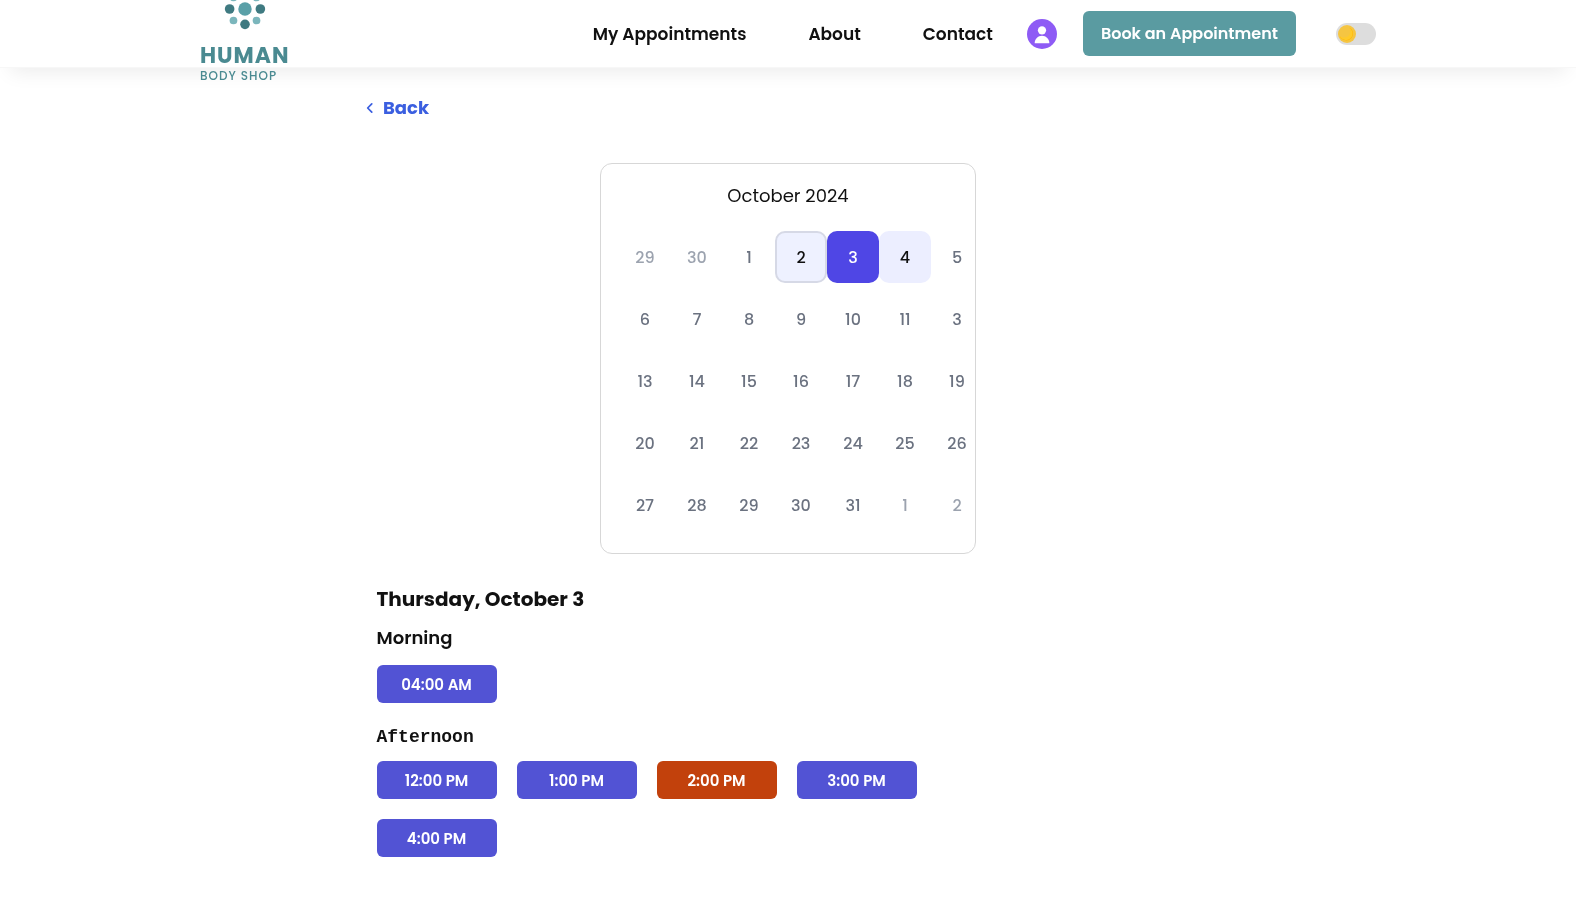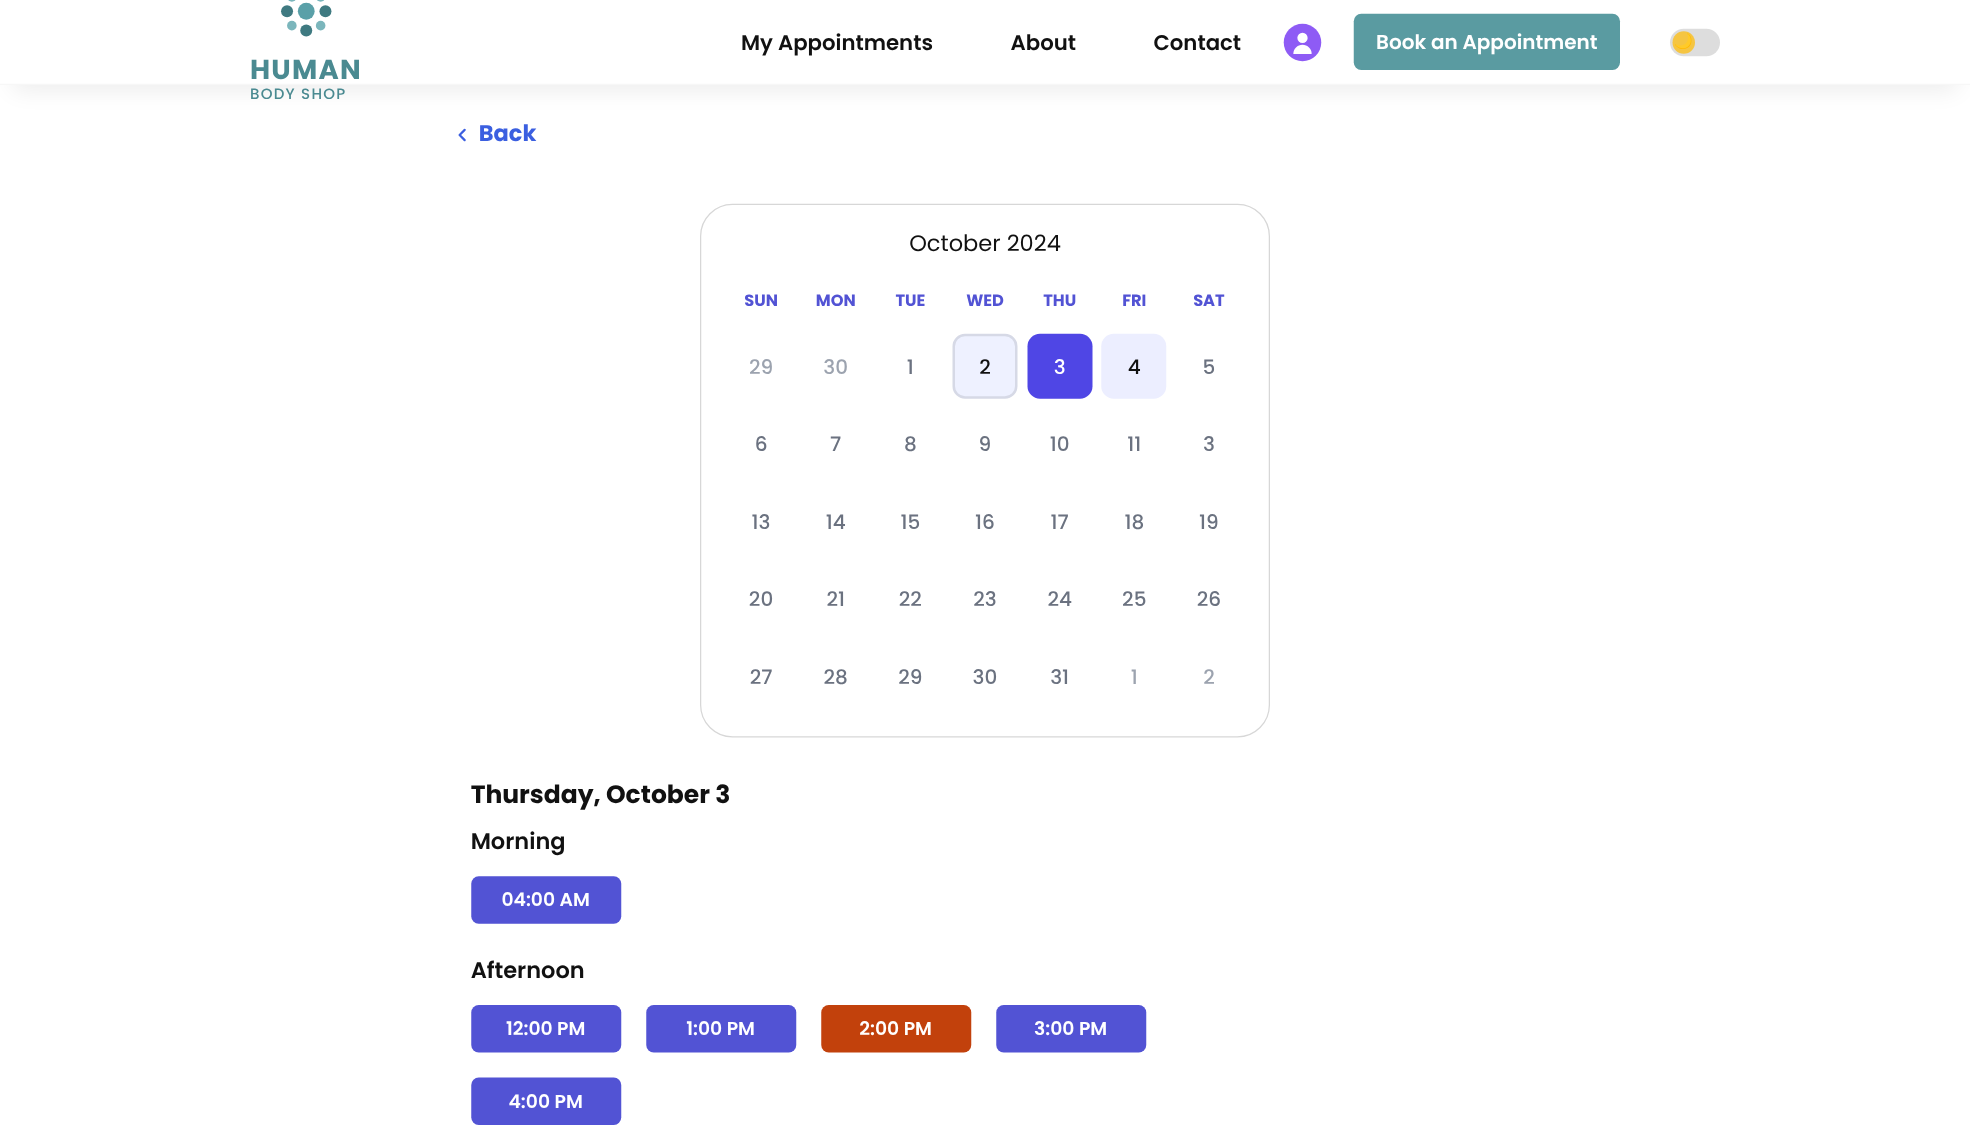--- a/index.html
+++ b/index.html
@@ -21,21 +21,21 @@
 .toggle .knob { position:absolute; left:2px; top:2px; width:18px; height:18px; border-radius:50%; background:#f5c542; display:flex; align-items:center; justify-content:center; font-size:12px;}
 
 
 .page { padding:26px 0 0 0;}
 .page-head { width:830px; margin:0 auto; display:flex; align-items:center; justify-content:space-between; position:relative; left:-10px;}
 .page-title { font-size:38px; font-weight:800; color:#121212; letter-spacing:-0.5px;}
 .back { color:#3b5fe0; font-weight:700; font-size:18px; display:flex; align-items:center; gap:6px; cursor:pointer;}
 .back svg { width:14px; height:14px; }
 
 
-.calendar { width:456px; margin:42px auto 0; border:1px solid #d7d7d7; border-radius:26px; padding:18px 18px 22px;}
+.calendar { width:376px; margin:42px auto 0; border:1px solid #d7d7d7; border-radius:12px; padding:18px 18px 22px;}
 .cal-title { text-align:center; font-size:18px; color:#111; margin-bottom:22px;}
 .dow-row, .date-grid { display:grid; grid-template-columns:repeat(7,1fr); }
 .dow-row div { text-align:center; color:#5253d4; font-weight:700; font-size:13px;}
 .date-grid { row-gap:10px; margin-top:16px;}
 .date-cell { height:52px; display:flex; justify-content:center;}
 .date-btn { width:52px; height:52px; border:none; background:transparent; color:#6b7280; font-size:16px; font-weight:500; border-radius:10px; cursor:default;}
 .date-btn.muted { color:#9ca3af; }
 .date-btn.today { background:#eef1ff; border:2px solid #d6d9e6; color:#111; cursor:pointer;}
 .date-btn.selected { background:#4f46e5; color:#fff; cursor:pointer;}
 .date-btn.available { background:#eceeff; color:#111; cursor:pointer;}
@@ -93,29 +93,20 @@
     <div class="back">
       <svg viewBox="0 0 24 24">
           <path d="M15 5l-7 7 7 7" stroke="#3b5fe0" stroke-width="3" fill="none" stroke-linecap="round" stroke-linejoin="round"></path>
         </svg>
       <span>Back</span>
     </div>
   </div>
 
   <div class="calendar">
     <div class="cal-title">October 2024</div>
-    <div class="dow-row" id="dow-row">
-        <div>SUN</div>
-        <div>MON</div>
-        <div>TUE</div>
-        <div>WED</div>
-        <div>THU</div>
-        <div>FRI</div>
-        <div>SAT</div>
-      </div>
     <div class="date-grid" id="date-grid">
         <div class="date-cell">
           <button class="date-btn muted">29</button>
         </div>
         <div class="date-cell">
           <button class="date-btn muted">30</button>
         </div>
         <div class="date-cell">
           <button class="date-btn">1</button>
         </div>
@@ -217,21 +208,21 @@
         </div>
       </div>
   </div>
 
   <div class="times-wrap">
     <div class="date-label">Thursday, October 3</div>
     <div class="section-label">Morning</div>
     <div class="slot-row" id="morning-row">
         <button class="slot-btn">04:00 AM</button>
       </div>
-    <div class="section-label" style="margin-top:24px;">Afternoon</div>
+    <div class="section-label" style="margin-top:24px;font-family:Liberation Mono, monospace;">Afternoon</div>
     <div class="slot-row" id="afternoon-row">
         <button class="slot-btn">12:00 PM</button>
         <button class="slot-btn">1:00 PM</button>
         <button class="slot-btn hover">2:00 PM</button>
         <button class="slot-btn">3:00 PM</button>
         <button class="slot-btn">4:00 PM</button>
       </div>
   </div>
 </div>
 

